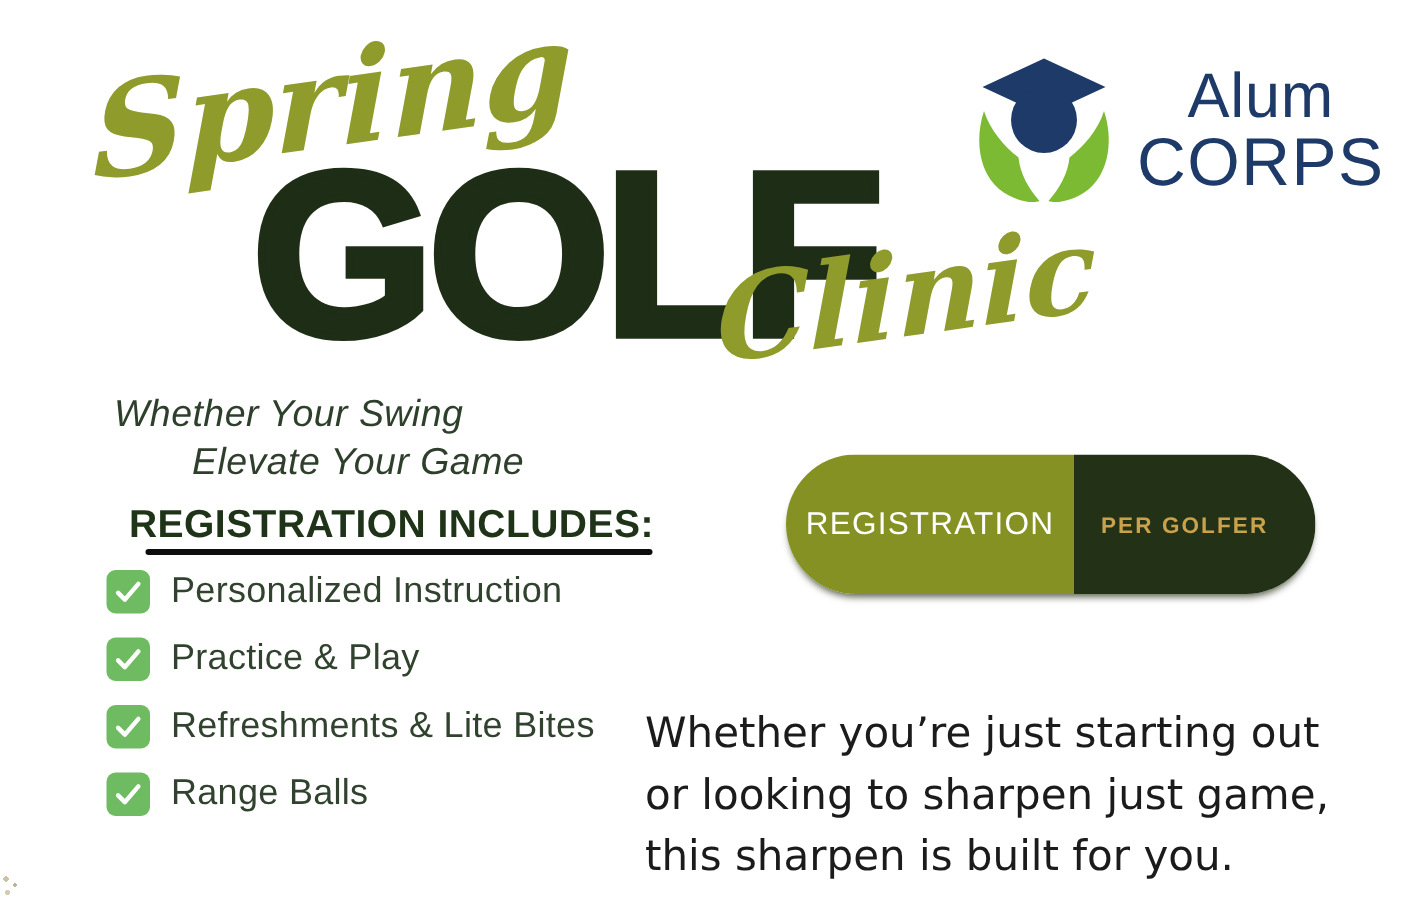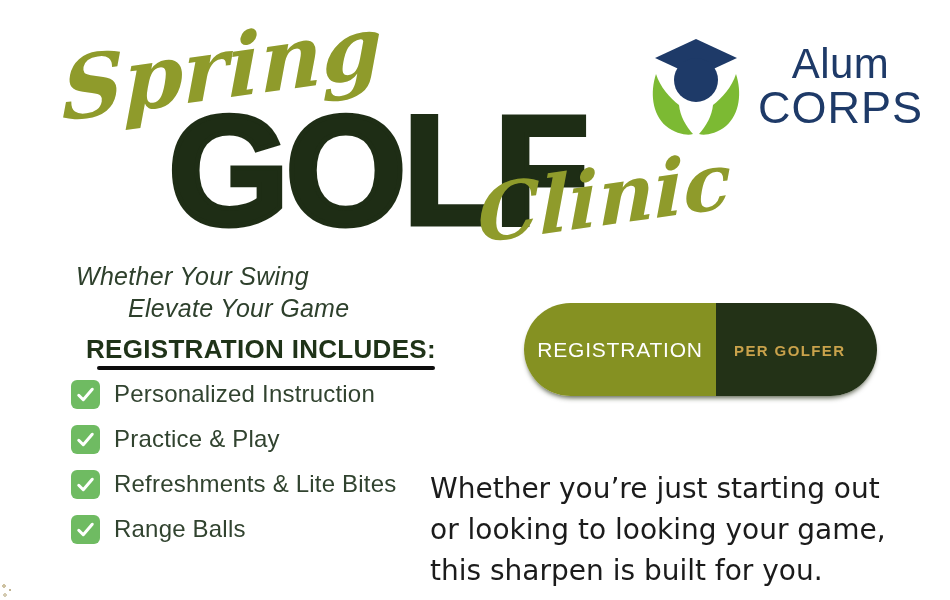--- a/index.html
+++ b/index.html
@@ -162,19 +162,19 @@
     <div class="pill-left">
       <span class="pill-label">REGISTRATION</span>
     </div>
     <div class="pill-right">
       <span class="pill-unit">PER GOLFER</span>
     </div>
   </div>
 
   <div class="description">
     <div>Whether you’re just starting out</div>
-    <div>or looking to looking your game,</div>
+    <div>or looking to sharpen just game,</div>
     <div>this sharpen is built for you.</div>
   </div>
 
   <div class="corner-decoration"></div>
 
 </div>
 
 </body></html>

